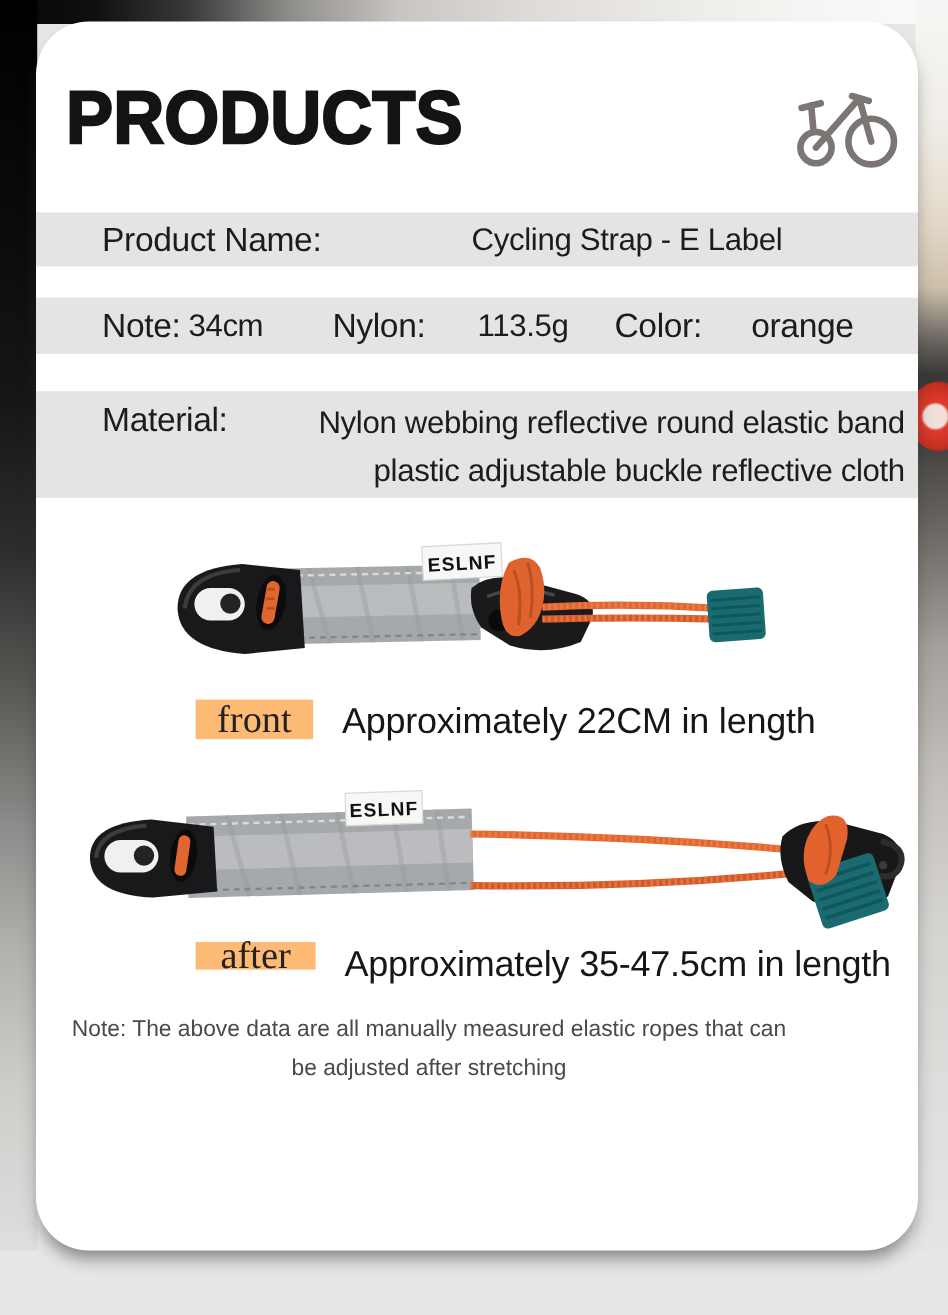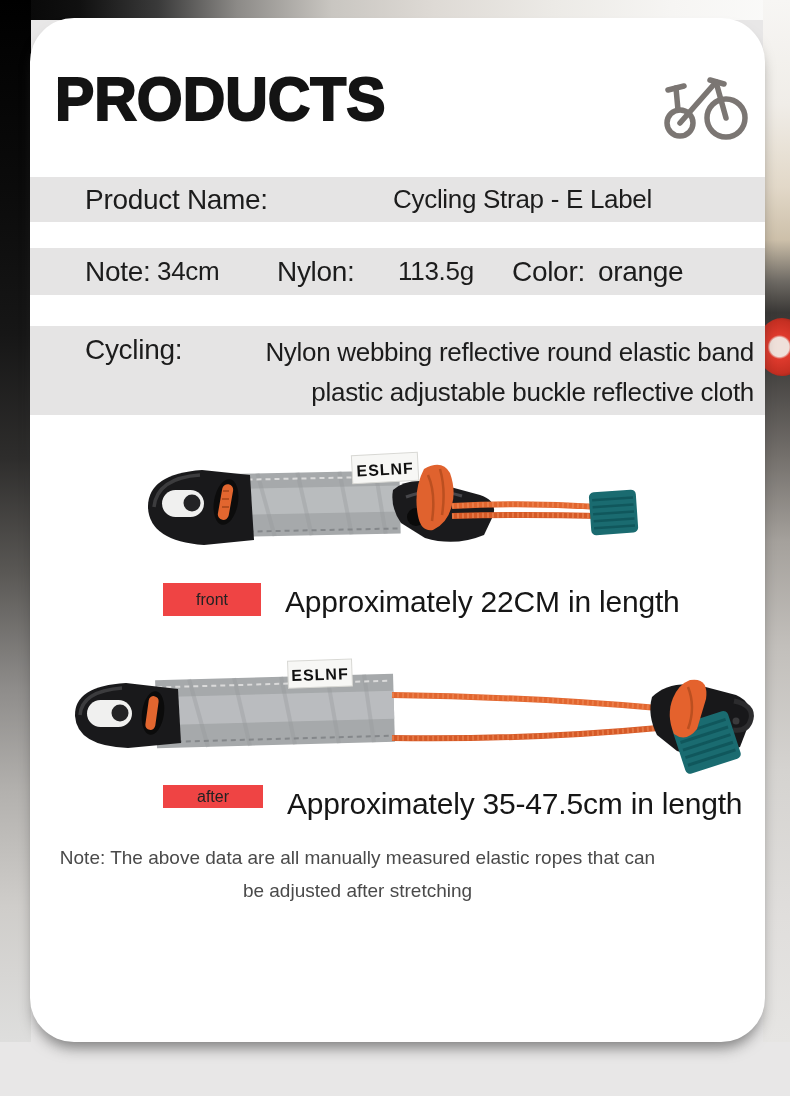--- a/index.html
+++ b/index.html
@@ -23,22 +23,22 @@
   .title{left:25px;top:50px;font-size:62px;font-weight:bold;color:#141414;
          letter-spacing:0px;line-height:62px;-webkit-text-stroke:2px #141414;
          transform:scaleX(.95);transform-origin:left center;white-space:nowrap;}
   .bar{left:0;width:735px;background:#e5e4e4;}
   .bar-text{position:absolute;top:0;height:100%;display:flex;align-items:center;
             color:#1c1c1c;white-space:nowrap;}
   .lbl{font-size:28px;letter-spacing:-.3px;}
   .val{font-size:26px;letter-spacing:-.3px;}
   .mat-lines{position:absolute;left:168px;width:556px;top:6px;text-align:right;
              font-size:26px;line-height:40px;color:#1c1c1c;letter-spacing:-.3px;}
-  .tagbox{background:#ef4444;display:flex;align-items:center;justify-content:center;
-          font-size:16px;color:#222;}
+  .tagbox{background:#fdba74;display:flex;align-items:center;justify-content:center;
+          font-size:32px;color:#222;font-family:Liberation Serif, serif;}
   .caption{font-size:30px;color:#161616;white-space:nowrap;letter-spacing:-.2px;}
   .note{left:0;width:655px;text-align:center;font-size:19px;line-height:33px;color:#4a4a4a;}
 </style>
 </head>
 <body>
 
 <div class="stage">
 
   <div class="abs bg-top"></div>
   <div class="abs bg-left"></div>
@@ -65,25 +65,25 @@
       <span class="bar-text lbl" style="left:55px">Product Name:</span>
       <span class="bar-text val" style="left:363px">Cycling Strap - E Label</span>
     </div>
 
     <div class="abs bar" style="top:230px;height:47px">
       <span class="bar-text lbl" style="left:55px">Note:</span>
       <span class="bar-text val" style="left:127px">34cm</span>
       <span class="bar-text lbl" style="left:247px">Nylon:</span>
       <span class="bar-text val" style="left:368px">113.5g</span>
       <span class="bar-text lbl" style="left:482px">Color:</span>
-      <span class="bar-text val" style="left:568px;font-size:28px">orange</span>
+      <span class="bar-text val" style="left:596px;font-size:28px">orange</span>
     </div>
 
     <div class="abs bar" style="top:308px;height:89px">
-      <span class="bar-text lbl" style="left:55px;height:48px">Cycling:</span>
+      <span class="bar-text lbl" style="left:55px;height:48px">Material:</span>
       <div class="mat-lines">
         <div>Nylon webbing reflective round elastic band</div>
         <div>plastic adjustable buckle reflective cloth</div>
       </div>
     </div>
 
     <svg class="abs" style="left:110px;top:427px" width="520" height="110" viewBox="0 0 520 110">
 
       <g transform="rotate(-1.2 185 58)">
         <rect x="88" y="27" width="172" height="63" fill="#a6a9ab"></rect>

